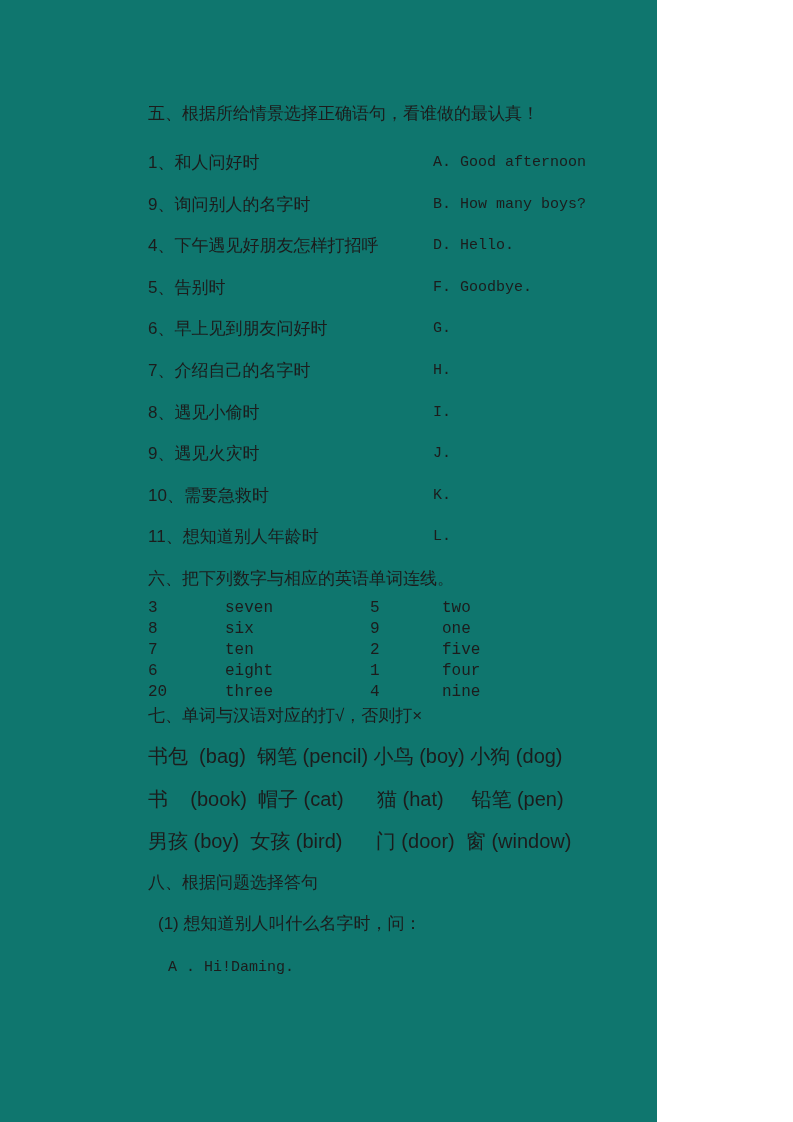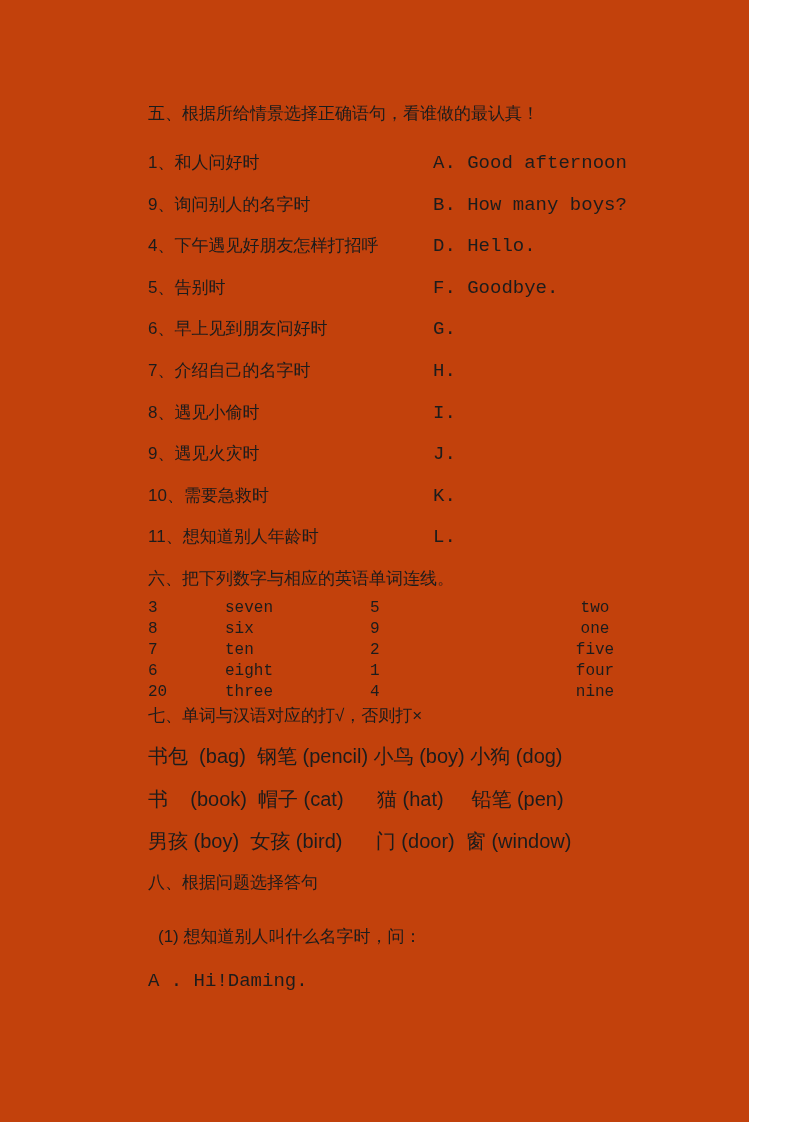--- a/index.html
+++ b/index.html
@@ -2,41 +2,41 @@
 <html><head>
 <meta charset="utf-8">
 <style>
   html, body {
     margin: 0;
     padding: 0;
     background: #ffffff;
   }
   .page {
     position: relative;
-    width: 749px;
+    width: 657px;
     height: 1122px;
-    background: #c2410c;
+    background: #0f766e;
     color: #1c1c1c;
     overflow: hidden;
     text-decoration: underline;
   }
   .content {
     position: absolute;
     left: 148px;
     top: 103px;
     width: 600px;
   }
   .cn {
     font-family: "Liberation Sans", sans-serif;
     font-size: 17px;
     line-height: 22px;
   }
   .en {
     font-family: "Liberation Mono", "DejaVu Sans Mono", monospace;
-    font-size: 19px;
+    font-size: 15px;
     line-height: 22px;
   }
   .section-title {
     font-family: "Liberation Sans", sans-serif;
     font-size: 17px;
     line-height: 22px;
   }
   
   .s5-row {
     display: flex;
@@ -49,40 +49,41 @@
   .s6-title { margin-top: 20px; }
   .s6-grid { margin-top: 8px; }
   .s6-row {
     display: flex;
     align-items: baseline;
     line-height: 21px;
   }
   .s6-row .c1 { flex: 0 0 77px; }
   .s6-row .c2 { flex: 0 0 145px; }
   .s6-row .c3 { flex: 0 0 72px; }
-  .s6-row .c4 { flex: 1 1 auto; text-align: center; }
+  .s6-row .c4 { flex: 1 1 auto; }
   .s6-row .en { line-height: 21px; font-size: 16px; }
   
   .s7-title { margin-top: 2px; }
   .s7-row {
     white-space: pre;
     font-family: "Liberation Sans", sans-serif;
     font-size: 20px;
     line-height: 22px;
   }
   .s7-row-1 { margin-top: 18px; }
   .s7-row-2 { margin-top: 21px; }
   .s7-row-3 { margin-top: 20px; }
   
   .s8-title { margin-top: 20px; }
-  .s8-question { margin-top: 32px; padding-left: 10px; }
+  .s8-question { margin-top: 19px; padding-left: 10px; }
   .s8-answers {
     display: flex;
     align-items: center;
     margin-top: 22px;
+    margin-left: 20px;
   }
   .s8-answer-a { width: 192px; flex: 0 0 192px; }
 </style>
 </head>
 <body>
 
 <div class="page">
   <div class="content">
 
     <div class="section-title">五、根据所给情景选择正确语句，看谁做的最认真！</div>

